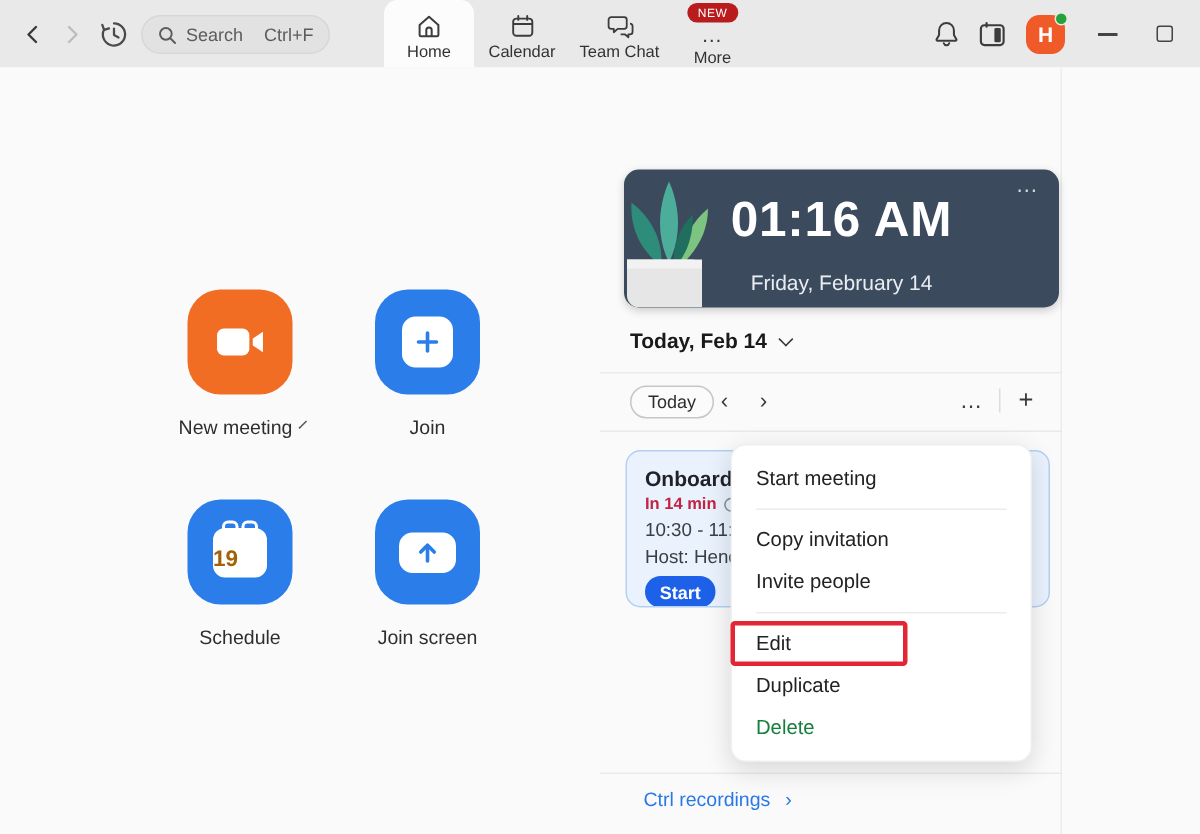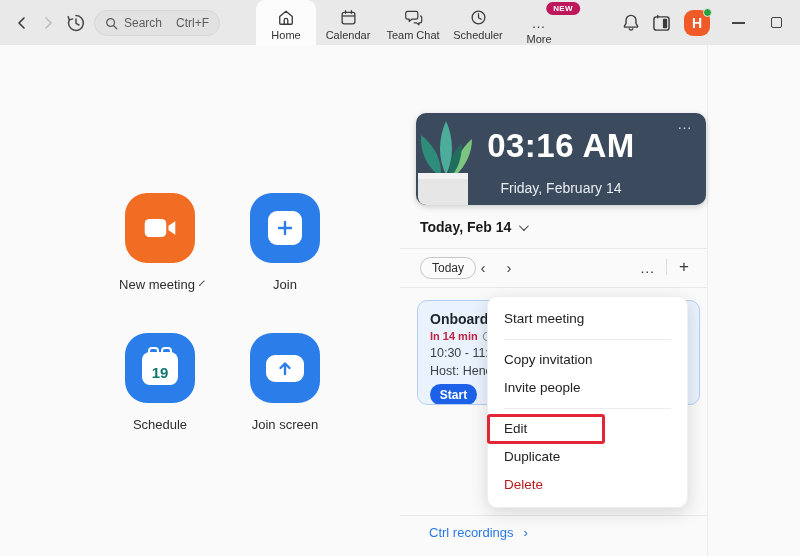--- a/index.html
+++ b/index.html
@@ -18,22 +18,22 @@
     color:#5c5c5c; font-size:12px; }
   .search-pill .shortcut { margin-left:auto; color:#5c5c5c; }
 
   .tabs { position:absolute; left:256px; top:0; height:45px; display:flex; }
   .tab { width:64px; height:45px; display:flex; flex-direction:column;
     align-items:center; justify-content:flex-start; padding-top:9px;
     position:relative; color:#3c3c3c; }
   .tab .tlabel { font-size:11px; margin-top:3px; color:#333; }
   .tab.active { background:#fcfcfc; border-radius:9px 9px 0 0; }
   .badge-new { position:absolute; top:2px; left:50%; transform:translateX(-50%);
-    background:#be185d; color:#fff; font-size:8px; font-weight:bold;
-    padding:2px 7px; border-radius:8px; letter-spacing:.3px;margin-left:24px; }
+    background:#b91c1c; color:#fff; font-size:8px; font-weight:normal;
+    padding:2px 7px; border-radius:8px; letter-spacing:.3px; }
   .tab .dots { font-size:14px; letter-spacing:1px; line-height:10px; color:#3c3c3c; }
 
   .tb-right { position:absolute; right:0; top:0; height:45px; display:flex;
     align-items:center; }
   .tb-icon { width:30px; height:30px; display:flex; align-items:center;
     justify-content:center; }
   .avatar { position:relative; width:26px; height:26px; border-radius:9px;
     background:#f05a28; color:#fff; font-size:14px; font-weight:bold;
     display:flex; align-items:center; justify-content:center; margin:0 8px; }
   .avatar .dot { position:absolute; top:-2px; right:-2px; width:9px; height:9px;
@@ -50,22 +50,22 @@
   .qa { position:absolute; width:70px; text-align:center; }
   .squircle { width:70px; height:70px; border-radius:22px; margin:0 auto;
     display:flex; align-items:center; justify-content:center; }
   .qa .qlabel { margin-top:14px; font-size:13px; color:#2e2e2e; white-space:nowrap;
     display:flex; align-items:center; justify-content:center; gap:5px; }
   .chev-down { width:7px; height:7px; border-right:1.5px solid #555;
     border-bottom:1.5px solid #555; transform:rotate(45deg) translateY(-2px); }
   .inner-tile { background:#fff; border-radius:9px; display:flex;
     align-items:center; justify-content:center; }
   .cal19 { width:36px; height:33px; background:#fff; border-radius:8px;
-    position:relative; display:flex; align-items:flex-end; justify-content:center;
-    font-weight:bold; font-size:15px; color:#0f766e; padding-bottom:4px; }
+    position:relative; display:flex; align-items:flex-end; 
+    font-weight:bold; font-size:15px; color:#a16207; padding-bottom:4px; }
   .cal19:before, .cal19:after { content:""; position:absolute; top:-5px; width:7px;
     height:9px; border:2.5px solid #fff; border-radius:4px; background:transparent; }
   .cal19:before { left:6px; } .cal19:after { right:6px; }
 
   
   .panel { position:absolute; left:400px; top:0; width:308px; height:511px;
     border-right:1px solid #ececec; }
   .divider { position:absolute; left:0; width:308px; height:1px; background:#e9e9e9; }
 
   .clock-card { position:absolute; left:16px; top:68px; width:290px; height:92px;
@@ -108,21 +108,21 @@
     background:#1c61e8; color:#fff; font-size:12px; font-weight:bold;
     display:flex; align-items:center; justify-content:center; }
 
   .ctx-menu { position:absolute; left:87px; top:251px; width:201px; height:212px;
     background:#fff; border:1px solid #efefef; border-radius:10px;
     box-shadow:0 5px 18px rgba(0,0,0,.14); z-index:5; padding-top:10px; }
   .mi { height:24px; line-height:24px; font-size:13.5px; color:#222;
     padding-left:16px; position:relative; }
   .mi + .mi { margin-top:4px; }
   .ctx-menu hr { border:none; height:1px; background:#ececec; margin:8px 16px; }
-  .mi.danger { color:#b91c1c; }
+  .mi.danger { color:#15803d; }
   .annotation { position:absolute; left:-1px; top:-3px; width:118px; height:30px;
     border:3px solid #e32636; border-radius:3px; z-index:10; pointer-events:none; }
 
   .recordings { position:absolute; left:29px; top:480px; font-size:13px;
     color:#2878e8; display:flex; align-items:center; gap:10px; }
   .recordings .lchev { font-size:13px; }
 </style>
 </head>
 <body>
 
@@ -171,27 +171,20 @@
             <line x1="13.5" y1="2" x2="13.5" y2="5" stroke="#3c3c3c" stroke-width="1.5" stroke-linecap="round"></line>
           </svg>
         <span class="tlabel">Calendar</span>
       </div>
       <div class="tab" style="width:66px">
         <svg width="19" height="17" viewBox="0 0 22 19">
             <path d="M4 2.5 h10 a2 2 0 0 1 2 2 v5 a2 2 0 0 1 -2 2 h-5 l-3 2.6 v-2.6 h-2 a2 2 0 0 1 -2 -2 v-5 a2 2 0 0 1 2 -2 Z" fill="none" stroke="#3c3c3c" stroke-width="1.4" stroke-linejoin="round"></path>
             <path d="M18.5 7.5 a2 2 0 0 1 2 2 v4.2 a2 2 0 0 1 -2 2 h-1.2 v2.3 l-2.8 -2.3 h-3.2" fill="none" stroke="#3c3c3c" stroke-width="1.4" stroke-linejoin="round"></path>
           </svg>
         <span class="tlabel">Team Chat</span>
-      </div>
-      <div class="tab">
-        <svg width="17" height="17" viewBox="0 0 20 20">
-            <circle cx="10" cy="10" r="7.5" fill="none" stroke="#3c3c3c" stroke-width="1.5"></circle>
-            <polyline points="10,5.5 10,10.3 13.2,12" fill="none" stroke="#3c3c3c" stroke-width="1.5" stroke-linecap="round" stroke-linejoin="round"></polyline>
-          </svg>
-        <span class="tlabel">Scheduler</span>
       </div>
       <div class="tab" style="width:58px">
         <span class="badge-new">NEW</span>
         <span class="dots" style="margin-top:9px">…</span>
         <span class="tlabel" style="margin-top:5px">More</span>
       </div>
     </div>
 
     <div class="tb-right">
       <div class="tb-icon">
@@ -275,21 +268,21 @@
       <div class="clock-card">
         <svg class="plant" width="82" height="92" viewBox="0 0 82 92">
           <path d="M30 62 C 22 46, 22 26, 30 8 C 38 26, 38 46, 30 62 Z" fill="#4cae9a"></path>
           <path d="M22 62 C 10 52, 4 38, 5 22 C 18 32, 25 46, 25 60 Z" fill="#2e8c7a"></path>
           <path d="M40 62 C 50 52, 56 40, 56 26 C 45 35, 39 48, 38 60 Z" fill="#7cc47f"></path>
           <path d="M33 62 C 33 50, 37 38, 46 30 C 46 44, 42 56, 36 62 Z" fill="#1f6e5e"></path>
           <path d="M2 60 h44 a6 6 0 0 1 6 6 v26 h-42 a8 8 0 0 1 -8 -8 Z" fill="#e6e6e6"></path>
           <path d="M2 60 h50 v6 H2 Z" fill="#f2f2f2"></path>
         </svg>
         <div class="card-menu">…</div>
-        <div class="time">03:16 AM</div>
+        <div class="time">01:16 AM</div>
         <div class="date">Friday, February 14</div>
       </div>
 
       <div class="date-header">
         <span>Today, Feb 14</span>
         <span class="chev-down"></span>
       </div>
 
       <div class="divider" style="top:203px"></div>
 

